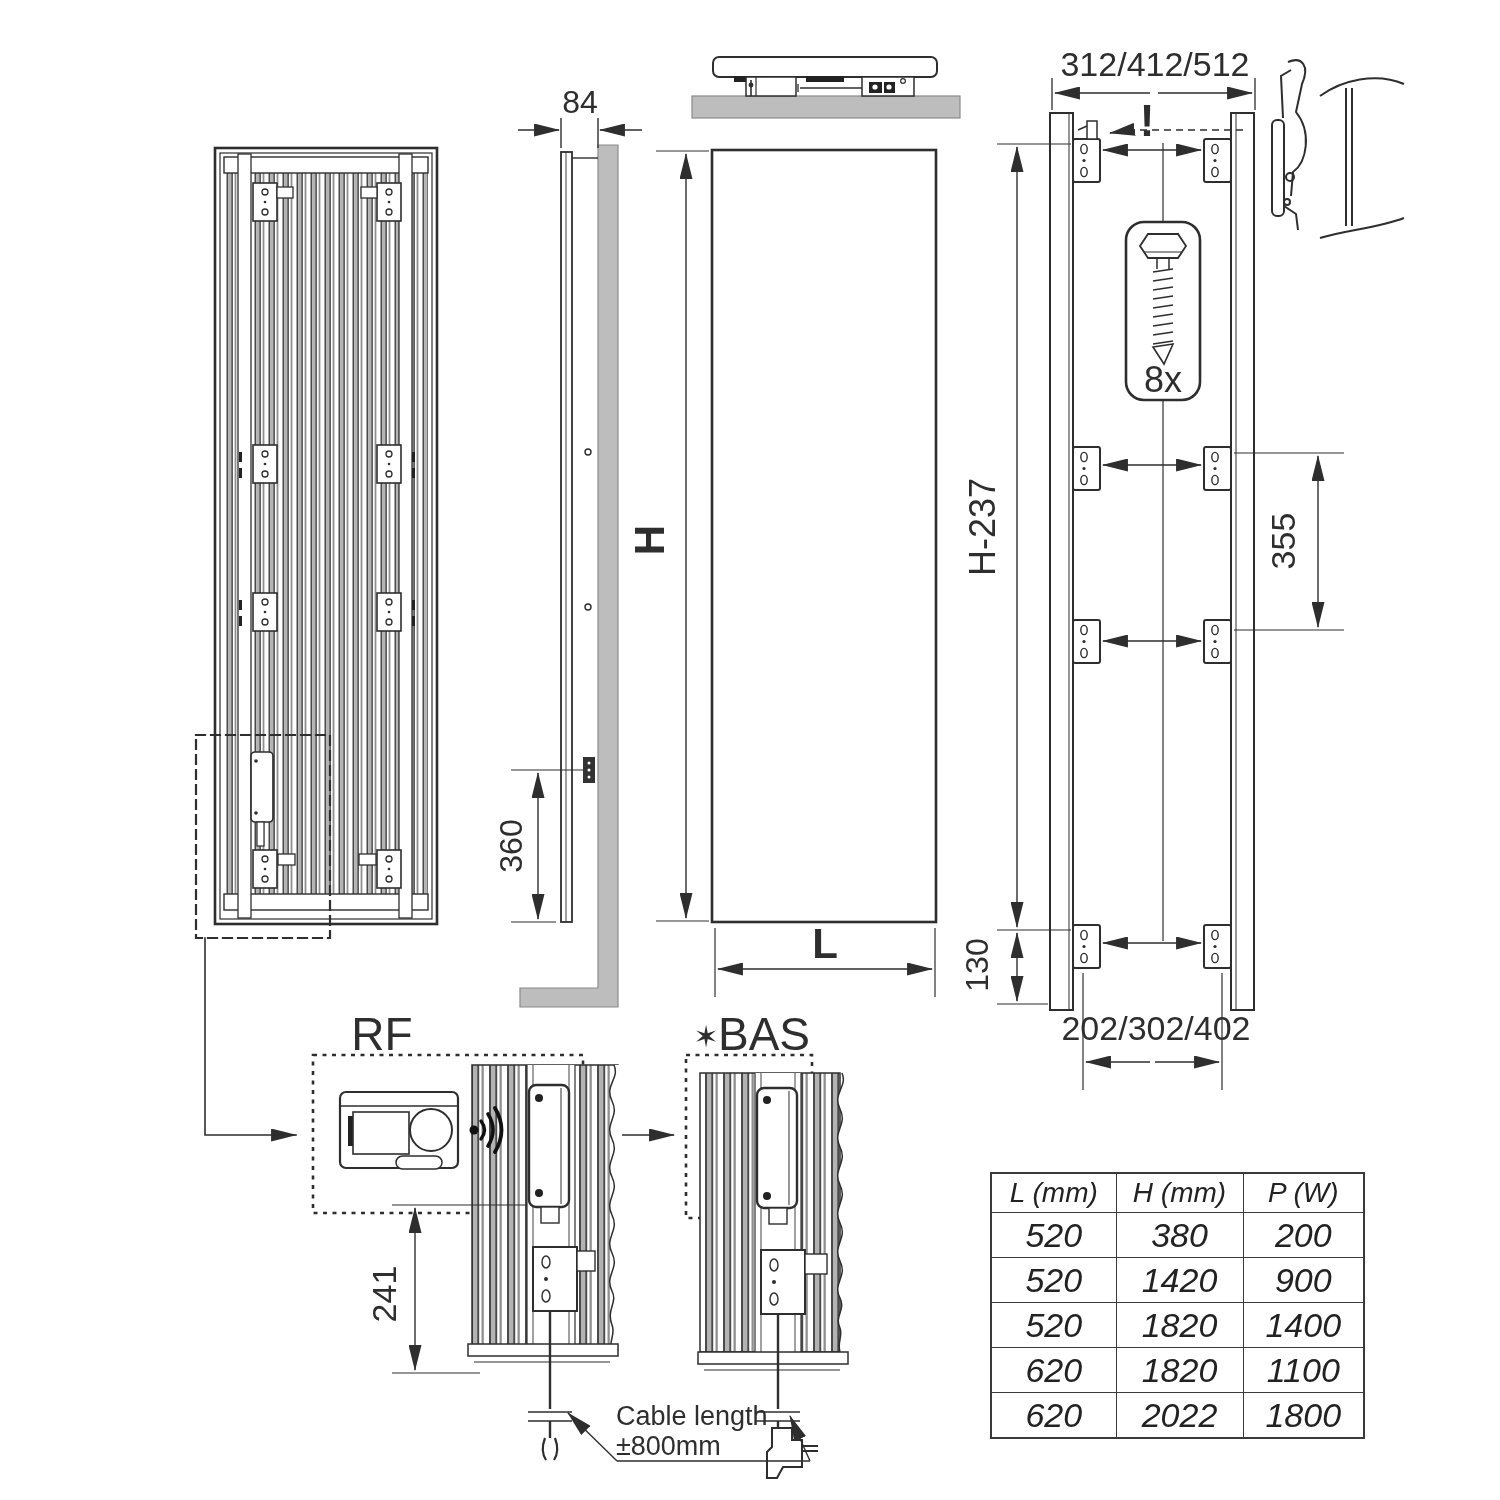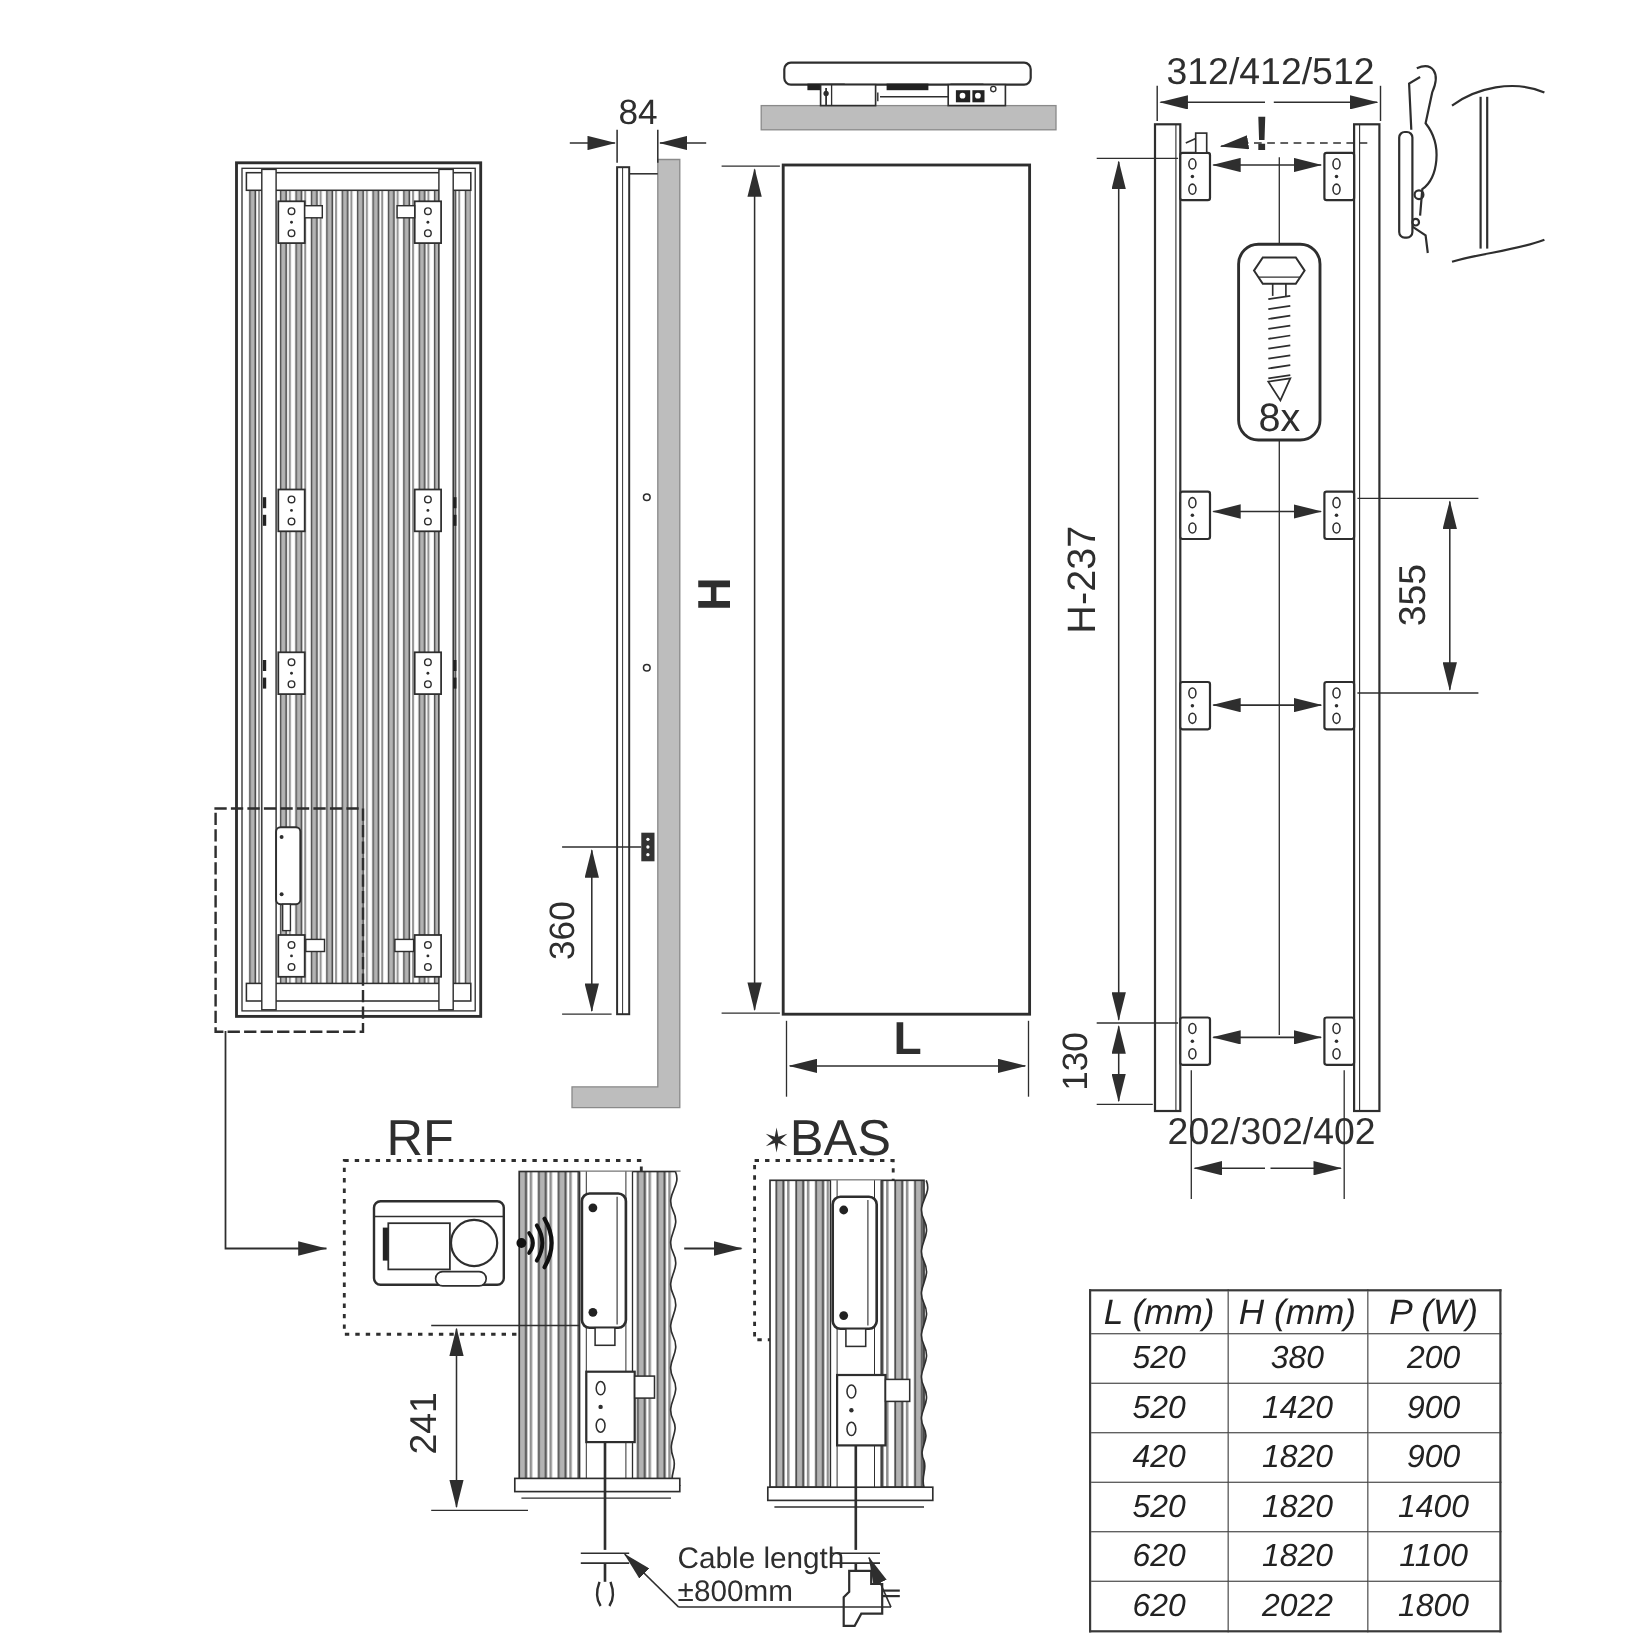--- a/index.html
+++ b/index.html
@@ -8,23 +8,23 @@
   svg{position:absolute;left:0;top:0;}
   svg text{font-family:"Liberation Sans","DejaVu Sans",sans-serif;fill:#2e2e2e;}
   .dimtxt{font-size:32px;}
   .bigtxt{font-size:42px;}
   .hdrtxt{font-size:46px;}
   
   .size-table-wrap{position:absolute;left:990px;top:1172px;width:375px;}
   table.size{border-collapse:collapse;width:100%;table-layout:fixed;
              border:2.6px solid #3a3a3a;}
   table.size td,table.size th{border:1.7px solid #3a3a3a;text-align:center;
-             font-style:italic;font-weight:normal;font-size:29px;color:#222;
+             font-style:italic;font-weight:normal;font-size:34px;color:#222;
              padding:0;height:44px;line-height:44px;white-space:nowrap;}
-  table.size th{height:38px;line-height:38px;font-size:32px;}
+  table.size th{height:38px;line-height:38px;font-size:28px;}
   col.c1{width:125px;} col.c2{width:127px;} col.c3{width:121px;}
 </style>
 </head>
 <body>
 
 <div class="stage">
 <svg width="1500" height="1500" viewBox="0 0 1500 1500">
   <defs>
     <marker id="arr" viewBox="0 0 12 6" refX="11.5" refY="3" markerWidth="26" markerHeight="13" orient="auto-start-reverse" markerUnits="userSpaceOnUse">
       <path d="M0,0 L12,3 L0,6 Z" fill="#2e2e2e"></path>
@@ -392,25 +392,20 @@
           <td>520</td>
           <td>380</td>
           <td>200</td>
         </tr>
         <tr>
           <td>520</td>
           <td>1420</td>
           <td>900</td>
         </tr>
         <tr>
-          <td>420</td>
-          <td>1820</td>
-          <td>900</td>
-        </tr>
-        <tr>
           <td>520</td>
           <td>1820</td>
           <td>1400</td>
         </tr>
         <tr>
           <td>620</td>
           <td>1820</td>
           <td>1100</td>
         </tr>
         <tr>

